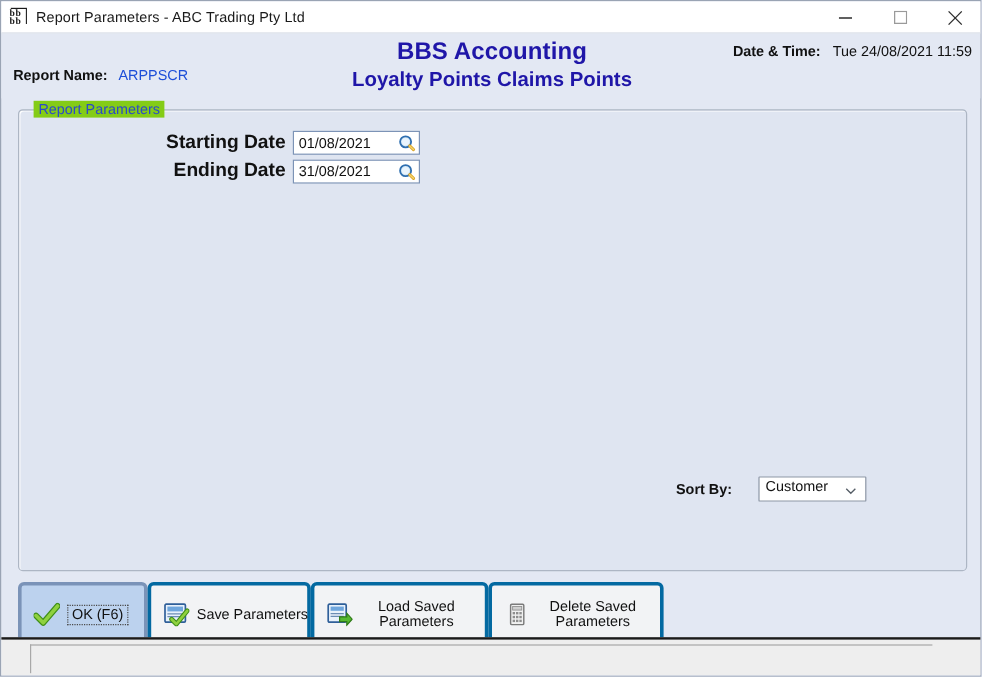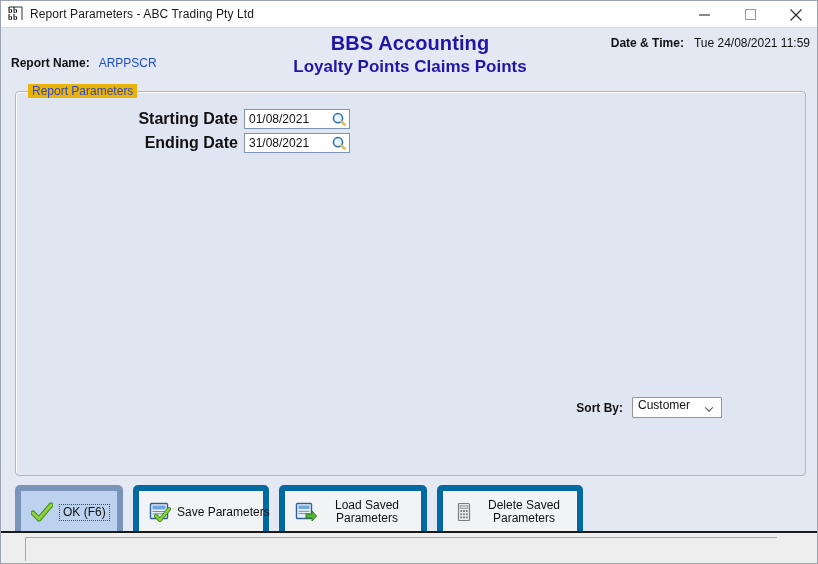--- a/index.html
+++ b/index.html
@@ -131,21 +131,21 @@
     box-sizing: border-box;
     border: 1px solid #adb6c4;
     border-radius: 4px;
     background: #dfe5f1;
     box-shadow: 1px 1px 0 #ffffff inset;
   }
   .groupbox-legend {
     position: absolute;
     left: 12px; top: -8px;
     padding: 0 4px;
-    background: #eab308;
+    background: #84cc16;
     font-size: 12px;
     color: #2b49c9;
     white-space: nowrap;
   }
 
   
   .field-row {
     position: absolute;
     display: flex;
     align-items: center;
@@ -193,21 +193,21 @@
   .sortby-row {
     position: absolute;
     right: 83px; top: 305px;
     display: flex;
     align-items: center;
   }
   .sortby-label {
     font-size: 12px;
     font-weight: bold;
     color: #111111;
-    margin-right: 9px;
+    margin-right: 22px;
   }
   .sortby-select {
     width: 90px;
     height: 21px;
     box-sizing: border-box;
     border: 1px solid #8d97a6;
     background: #ffffff;
     border-radius: 1px;
     display: flex;
     align-items: flex-start;
@@ -228,27 +228,26 @@
     position: absolute;
     left: 14px; top: 484px;
     width: 790px;
     height: 44px;
     display: flex;
     align-items: flex-start;
   }
   .btn {
     height: 54px;
     box-sizing: border-box;
-    border: 6px solid #0369a1;
+    border: 3px solid #0369a1;
     border-radius: 5px;
     background: #f2f3f5;
     display: flex;
     align-items: center;
     justify-content: flex-start;
-    margin-right: 10px;
     padding: 0 10px;
     font-size: 12px;
     color: #111111;
     white-space: nowrap;
   }
   .btn.focused {
     background: #bcd2ee;
     border-color: #7a93b8;
   }
   .btn .btn-icon {

